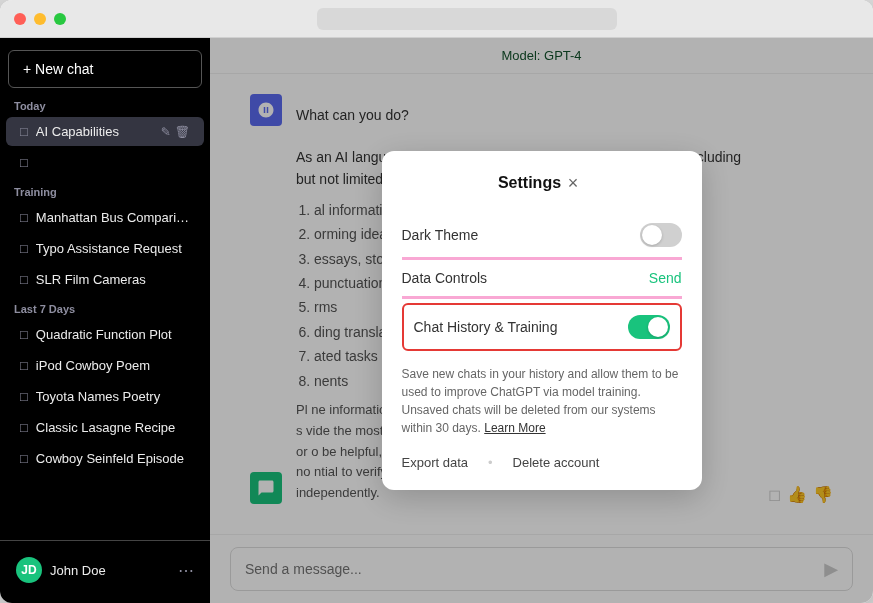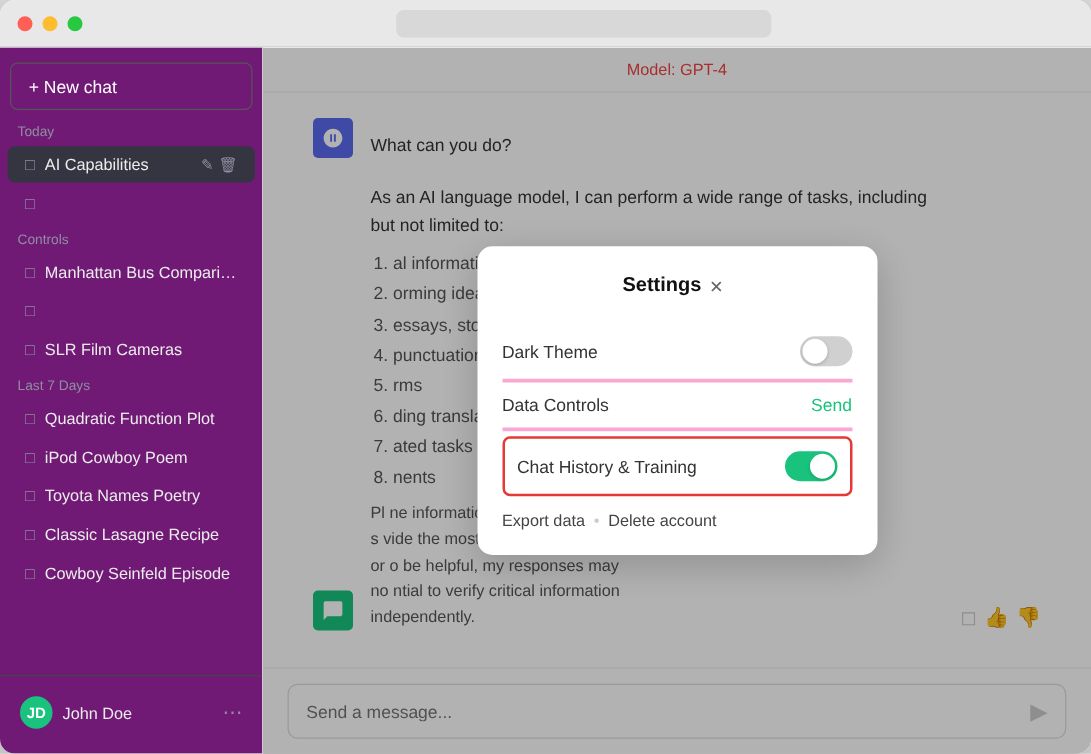--- a/index.html
+++ b/index.html
@@ -59,21 +59,21 @@
 
     .app-body {
       display: flex;
       flex: 1;
       overflow: hidden;
     }
 
     
     .sidebar {
       width: 210px;
-      background: #701a75;
+      background: #000000;
       display: flex;
       flex-direction: column;
       padding: 8px 0;
       flex-shrink: 0;
       overflow-y: auto;
     }
 
     .new-chat-btn {
       display: flex;
       align-items: center;
@@ -84,21 +84,21 @@
       cursor: pointer;
       border-radius: 6px;
       margin: 4px 8px;
       border: 1px solid #555;
     }
 
     .section-label {
       color: #8e8ea0;
       font-size: 11px;
       padding: 8px 14px 4px;
-      font-weight: 400;
+      font-weight: 700;
     }
 
     .sidebar-item {
       display: flex;
       align-items: center;
       gap: 8px;
       padding: 7px 14px;
       color: #ececec;
       font-size: 13px;
       cursor: pointer;
@@ -163,21 +163,21 @@
       flex: 1;
       display: flex;
       flex-direction: column;
       background: #fff;
       position: relative;
     }
 
     .main-header {
       text-align: center;
       padding: 10px;
-      color: #ef4444;
+      color: #14532d;
       font-size: 13px;
       border-bottom: 1px solid #f0f0f0;
     }
 
     .chat-area {
       flex: 1;
       overflow-y: auto;
       padding: 20px 40px;
     }
 
@@ -371,21 +371,21 @@
     }
 
     .modal-description a {
       color: #333;
       text-decoration: underline;
     }
 
     .modal-footer {
       display: flex;
       align-items: center;
-      gap: 7px;
+      gap: 20px;
       padding-top: 8px;
       font-size: 13px;
       color: #555;
     }
 
     .modal-footer-btn {
       cursor: pointer;
       color: #444;
     }
 
@@ -422,28 +422,29 @@
         <span class="sidebar-item-actions">
           <span>✎</span>
           <span>🗑</span>
         </span>
       </div>
 
       <div class="sidebar-item">
         <span class="sidebar-item-icon">□</span>
       </div>
 
-      <div class="section-label">Controls</div>
+      <div class="section-label">Training</div>
 
       <div class="sidebar-item">
         <span class="sidebar-item-icon">□</span>
         <span class="sidebar-item-text">Manhattan Bus Comparisons</span>
       </div>
       <div class="sidebar-item">
         <span class="sidebar-item-icon">□</span>
+        <span class="sidebar-item-text">Typo Assistance Request</span>
       </div>
       <div class="sidebar-item">
         <span class="sidebar-item-icon">□</span>
         <span class="sidebar-item-text">SLR Film Cameras</span>
       </div>
 
       <div class="section-label">Last 7 Days</div>
 
       <div class="sidebar-item">
         <span class="sidebar-item-icon">□</span>
@@ -553,20 +554,24 @@
             <span class="modal-row-action">Send</span>
           </div>
 
           <div class="modal-row-highlighted">
             <span class="modal-row-label">Chat History &amp; Training</span>
             <div class="toggle-switch on">
               <div class="toggle-knob"></div>
             </div>
           </div>
 
+          <div class="modal-description">
+            <span>Save new chats in your history and allow them to be used to improve ChatGPT via model training. Unsaved chats will be deleted from our systems within 30 days.</span>
+            <a href="#"> <span>Learn More</span></a>
+          </div>
 
           <div class="modal-footer">
             <span class="modal-footer-btn">Export data</span>
             <span class="modal-footer-sep">•</span>
             <span class="modal-footer-btn">Delete account</span>
           </div>
         </div>
       </div>
     </div>
   </div>

